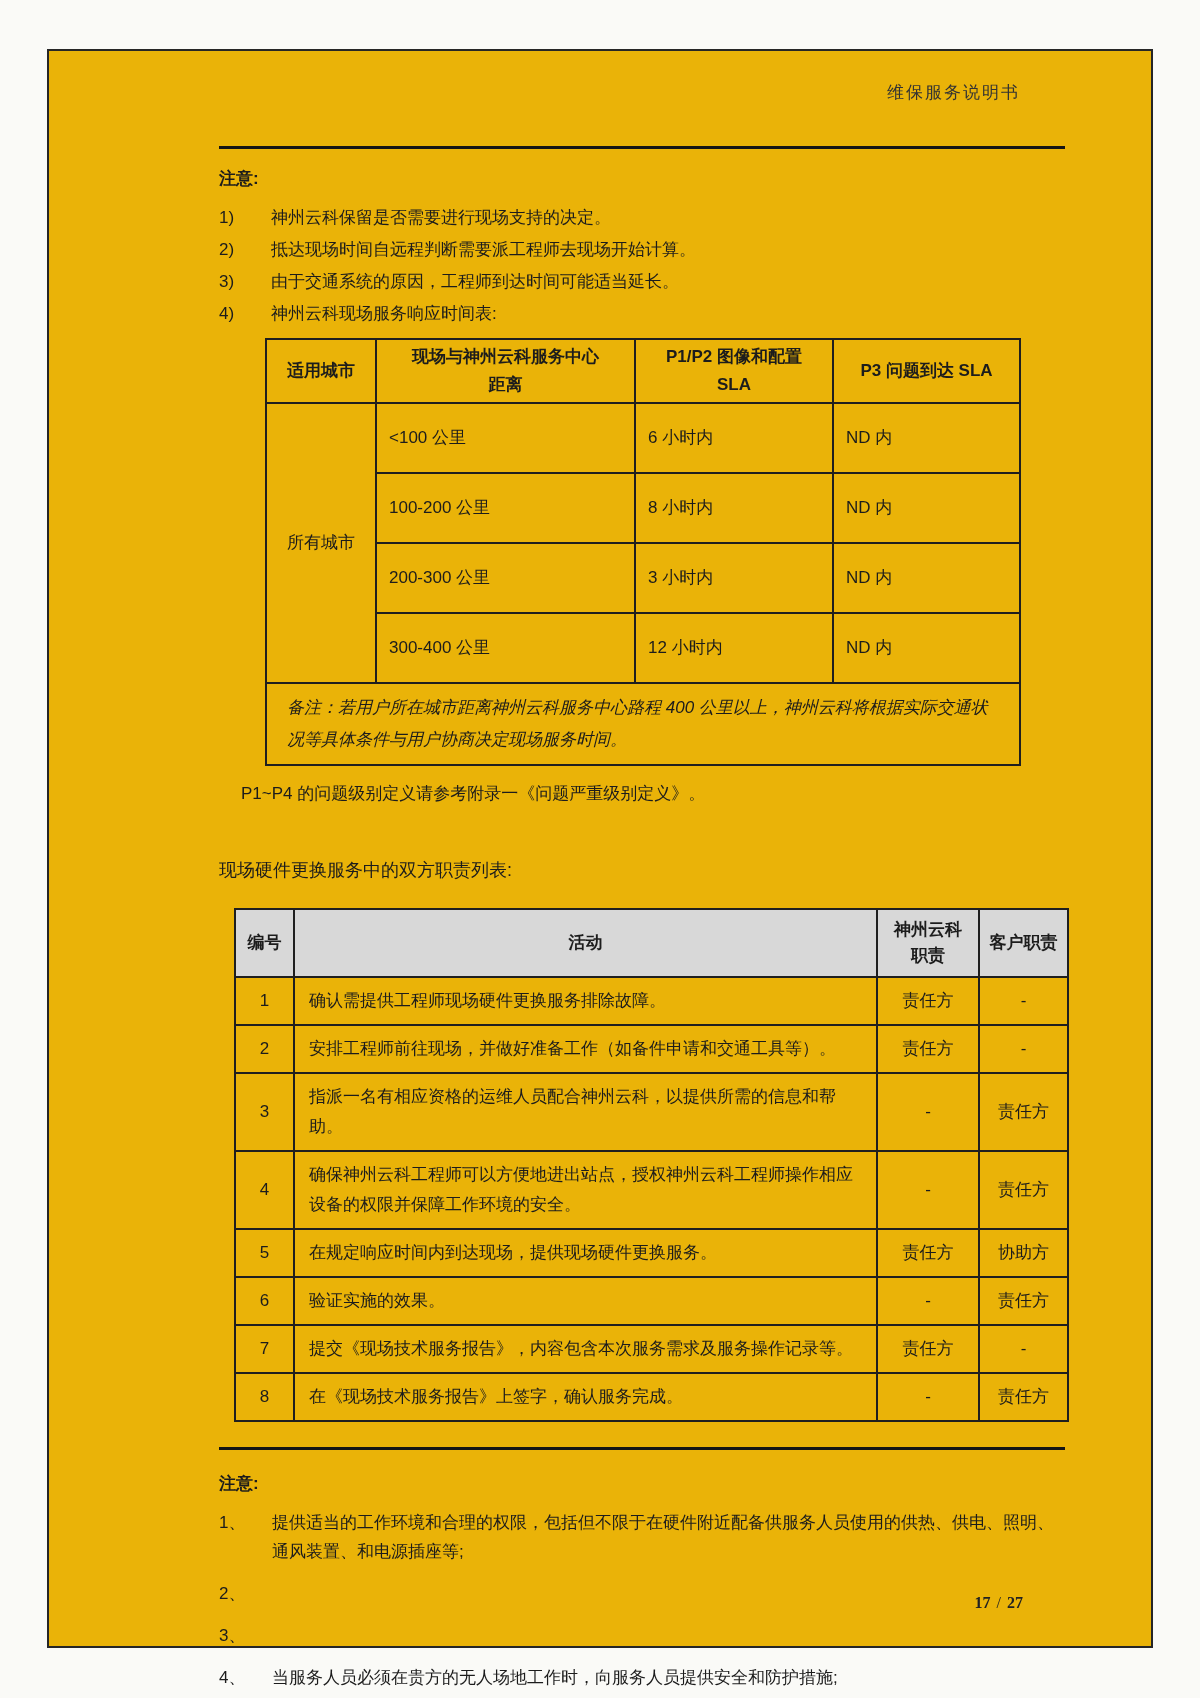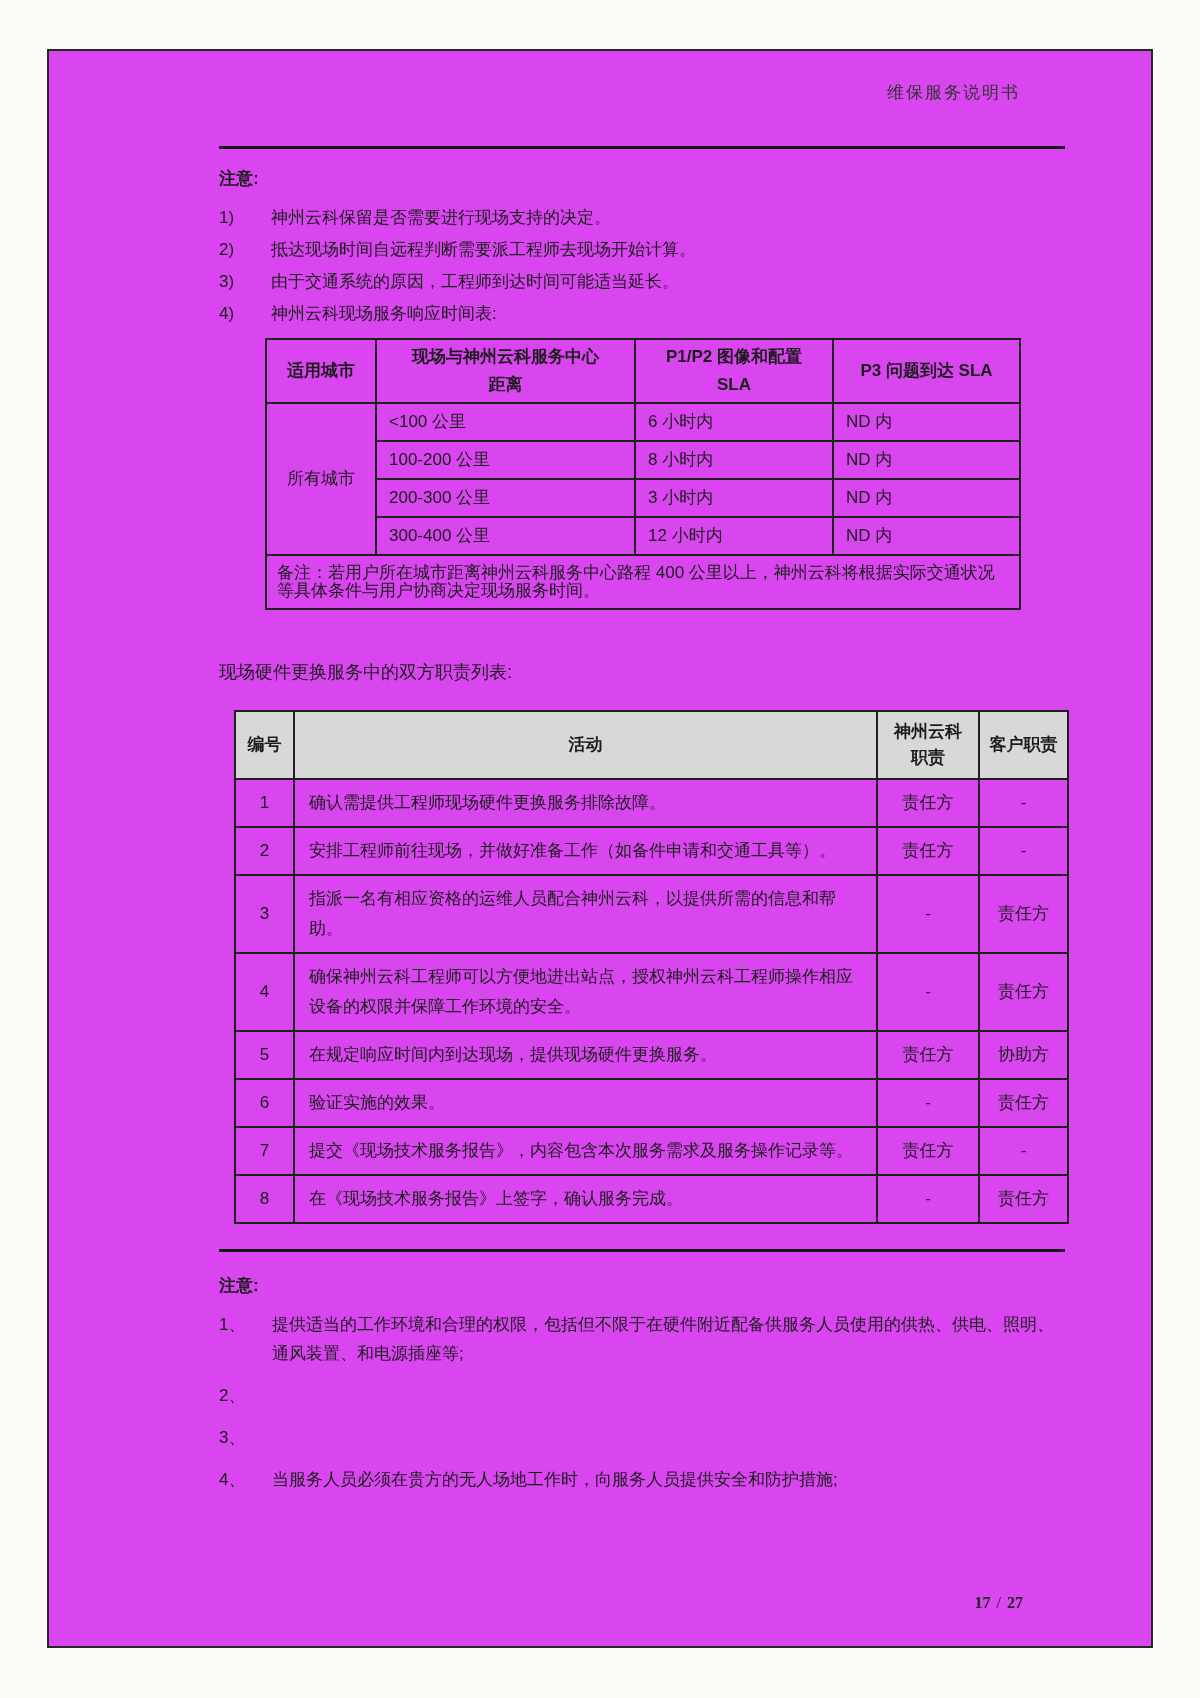--- a/index.html
+++ b/index.html
@@ -4,43 +4,43 @@
 <style>
   html,body{margin:0;padding:0;}
   body{
     width:1200px;height:1698px;position:relative;
     background:#fafaf7;
     font-family:"Liberation Sans","DejaVu Sans",sans-serif;
     color:#1c1c1c;
   }
   .frame{
     position:absolute;left:47px;top:49px;width:1106px;height:1599px;
-    background:#d946ef;border:2px solid #262626;box-sizing:border-box;
+    background:#eab308;border:2px solid #262626;box-sizing:border-box;
   }
   .header-title{
     position:absolute;top:30px;right:131px;
     font-family:"Liberation Serif","DejaVu Serif",serif;
     font-size:17px;letter-spacing:2px;color:#333;
   }
   .content{position:absolute;left:128px;top:95px;width:846px;font-size:17px;margin-left:42px;}
   .rule{height:3px;background:#151515;}
   .rule2{margin-top:25px;}
   .notice-label{font-weight:bold;margin-top:18px;font-size:17px;}
   .plist{margin-top:12px;}
   .plist-row{display:flex;line-height:32px;}
   .plist-num{flex:0 0 52px;}
   table{border-collapse:collapse;table-layout:fixed;}
   
   .t1{margin:8px 0 0 46px;width:754px;}
   .t1 th,.t1 td{border:2px solid #1f1f1f;font-size:17px;font-weight:normal;}
   .t1 th{font-weight:bold;text-align:center;vertical-align:middle;
          padding:3px 6px;line-height:28px;white-space:pre-line;}
-  .t1 td{padding:4px 12px;line-height:28px;vertical-align:middle;}
+  .t1 td{padding:20px 12px;line-height:28px;vertical-align:middle;}
   .t1 .city{text-align:center;}
-  .t1 .remark-cell{padding:8px 10px;line-height:18px;}
+  .t1 .remark-cell{padding:8px 20px;line-height:32px;font-style:italic;}
   .note-line{margin:14px 0 0 22px;line-height:28px;}
   .section-title{margin-top:50px;font-size:18px;}
   
   .t2{margin:26px 0 0 15px;width:833px;}
   .t2 th,.t2 td{border:2px solid #1f1f1f;font-size:17px;}
   .t2 th{background:#d8d8d8;font-weight:bold;text-align:center;vertical-align:middle;
          padding:7px 2px;line-height:26px;white-space:pre-line;}
   .t2 td{padding:8px 10px;line-height:30px;vertical-align:middle;}
   .t2 td.no,.t2 td.resp{text-align:center;}
   .t2 td.act{padding-left:14px;padding-right:16px;}
@@ -123,20 +123,21 @@
         <td>300-400 公里</td>
         <td>12 小时内</td>
         <td>ND 内</td>
       </tr>
       <tr>
         <td class="remark-cell" colspan="4">备注：若用户所在城市距离神州云科服务中心路程 400 公里以上，神州云科将根据实际交通状况等具体条件与用户协商决定现场服务时间。</td>
       </tr>
     </tbody>
       </table>
 
+    <div class="note-line">P1~P4 的问题级别定义请参考附录一《问题严重级别定义》。</div>
 
     <div class="section-title">现场硬件更换服务中的双方职责列表:</div>
 
     <table class="t2">
       <colgroup>
         <col style="width:59px">
           <col style="width:583px">
           <col style="width:102px">
           <col style="width:89px">
       </colgroup>

